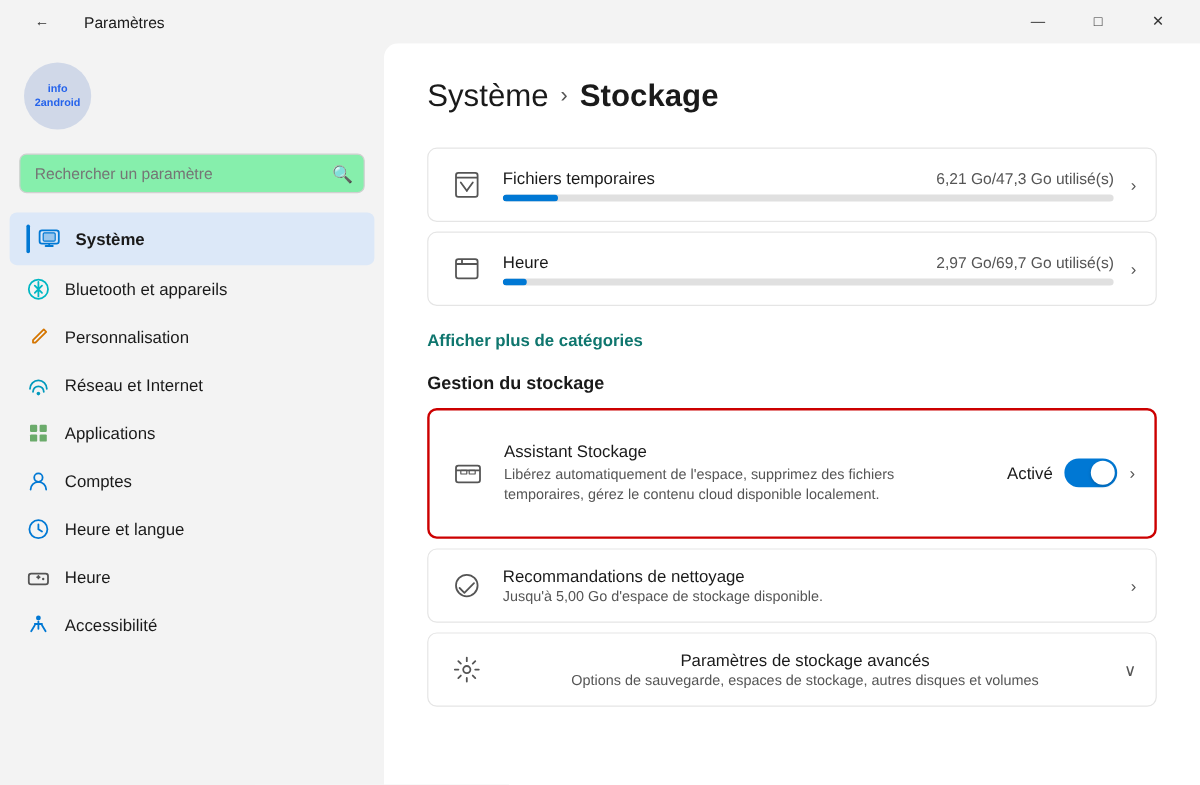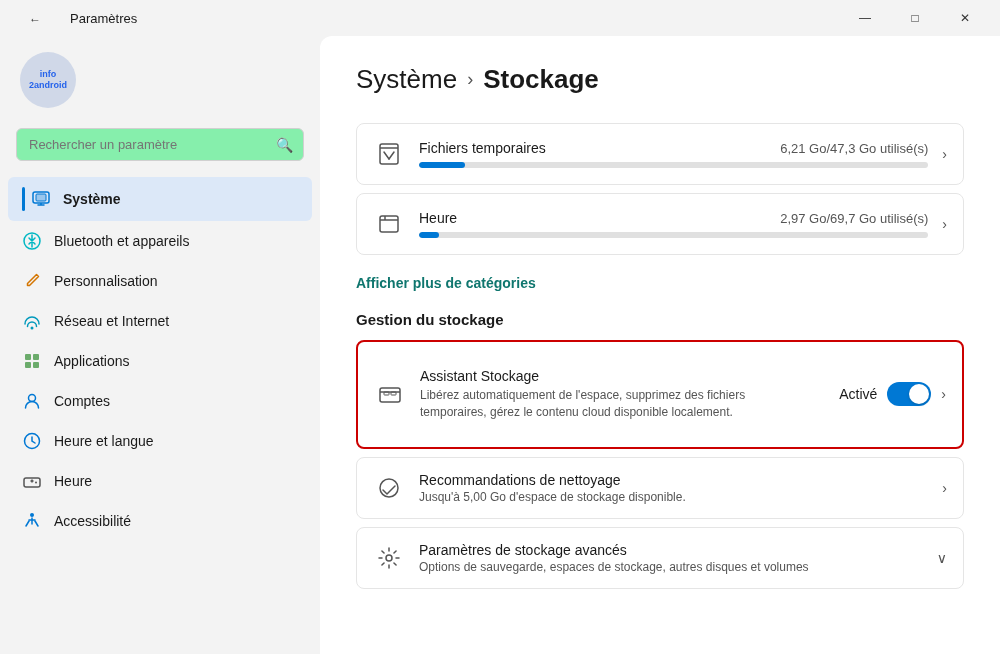--- a/index.html
+++ b/index.html
@@ -334,21 +334,21 @@
     .adv-card {
       border: 1px solid #e5e5e5;
       border-radius: 8px;
       padding: 14px 16px;
       margin-bottom: 8px;
       display: flex;
       align-items: center;
       gap: 14px;
       cursor: pointer;
     }
-    .adv-info { flex: 1; }
+    .adv-info { flex: 1; text-align: center; }
     .adv-title {
       font-size: 14px;
       font-weight: 500;
       color: #1a1a1a;
       margin-bottom: 2px;
     }
     .adv-desc {
       font-size: 12px;
       color: #555;
     }

